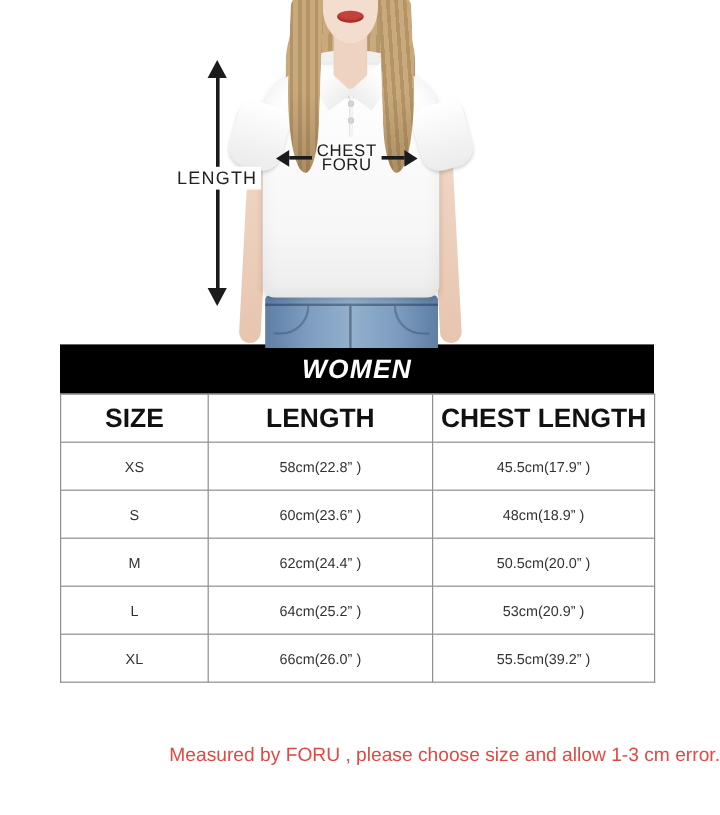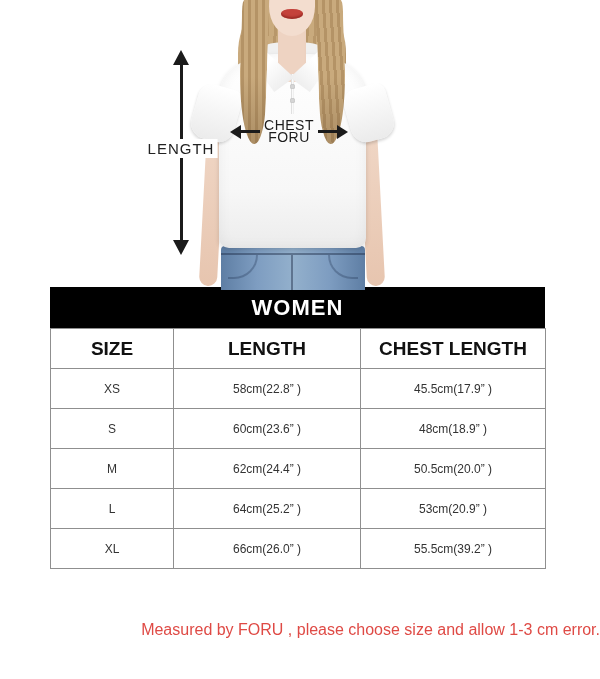--- a/index.html
+++ b/index.html
@@ -119,26 +119,26 @@
     border-top: 7px solid transparent; border-bottom: 7px solid transparent; border-right: 11px solid #1b1b1b; }
   .h-arrow .head-right { width: 0; height: 0;
     border-top: 7px solid transparent; border-bottom: 7px solid transparent; border-left: 11px solid #1b1b1b; }
   .chest-label { padding: 0 4px; text-align: center; color: #1c1c1c; white-space: nowrap; }
   .chest-label span { display: block; font-size: 14px; line-height: 11.5px; letter-spacing: .5px; }
 
   
   .size-table { position: absolute; left: 50px; top: 287px; width: 495px; background: #fff; }
   .table-title {
     height: 41px; line-height: 41px; background: #000000; color: #ffffff;
-    text-align: center; font-size: 22px; font-weight: 700; letter-spacing: 1px;
+    text-align: center; font-size: 22px; font-weight: 700; letter-spacing: 1px; font-style: italic;
   }
   table { width: 100%; border-collapse: collapse; table-layout: fixed; }
   col.c1 { width: 123px; } col.c2 { width: 187px; } col.c3 { width: 185px; }
   th, td { border: 1px solid #8f8f8f; height: 40px; text-align: center; vertical-align: middle; background: #fff; }
-  th { font-size: 19px; font-weight: 700; color: #111; margin-top: 35px; }
+  th { font-size: 22px; font-weight: 700; color: #111; margin-top: 35px; }
   td { font-size: 12px; font-weight: 400; color: #333; }
 
   
   .footnote {
     position: absolute; left: 0; top: 621px; width: 600px;
     text-align: right; color: #df4a45; font-size: 16px;
   }
 </style>
 </head>
 <body>

